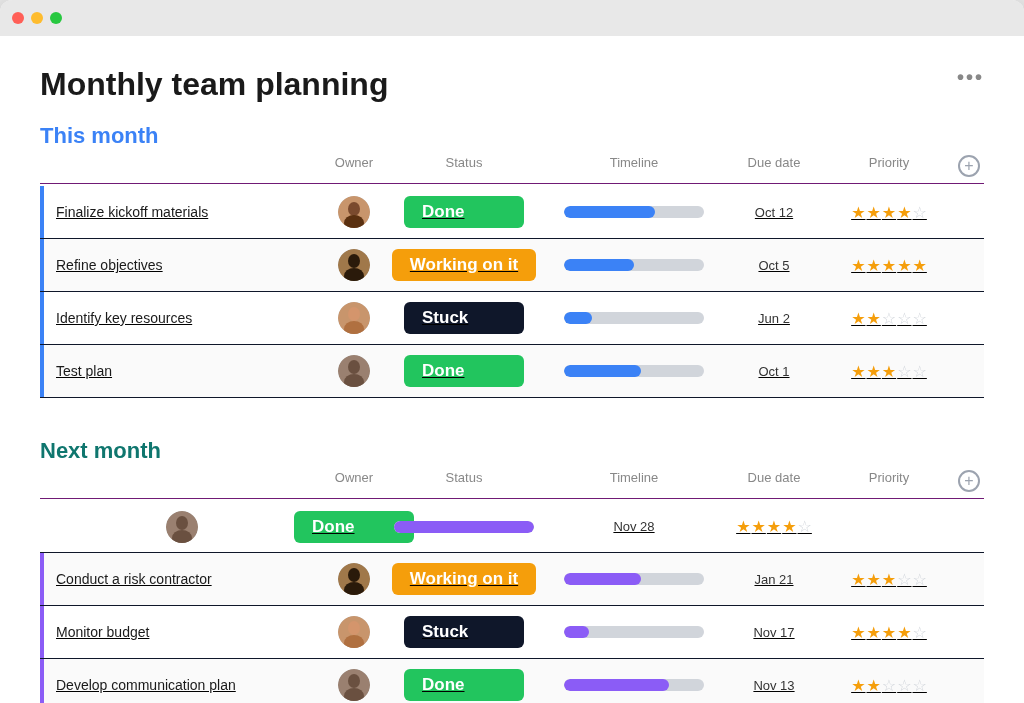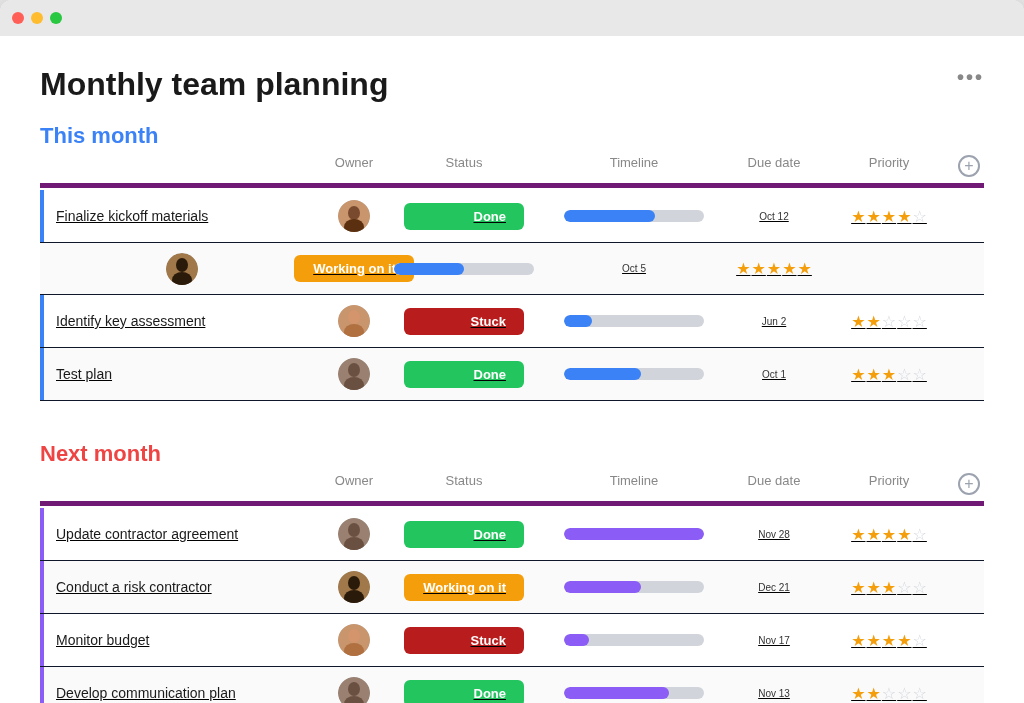--- a/index.html
+++ b/index.html
@@ -52,29 +52,29 @@
       color: #888;
       letter-spacing: 2px;
       cursor: pointer;
     }
     .section { margin-bottom: 40px; }
     .section-title {
       font-size: 22px;
       font-weight: 700;
     }
     .section-title.blue { color: #3b82f6; }
-    .section-title.purple { color: #ef4444; }
+    .section-title.purple { color: #0f766e; }
     .table-header {
       display: grid;
       grid-template-columns: 1fr 60px 160px 180px 100px 130px 30px;
       padding: 6px 0 6px 16px;
       color: #888;
       font-size: 13px;
       font-weight: 500;
-      border-bottom: 5px solid #701a75;
+      border-bottom: 1px solid #701a75;
       margin-bottom: 2px;
     }
     .table-header .col { text-align: center; }
     .table-header .col-task { text-align: left; }
     .table-row {
       display: grid;
       grid-template-columns: 1fr 60px 160px 180px 100px 130px 30px;
       align-items: center;
       padding: 0 0 0 0;
       border-bottom: 1px solid #0f172a;
@@ -116,29 +116,29 @@
       justify-content: center;
       font-size: 14px;
     }
     .status-cell {
       display: flex;
       justify-content: center;
     }
     .status-badge {
       padding: 6px 18px;
       border-radius: 6px;
-      font-size: 13px;
+      font-size: 17px;
       font-weight: 600;
       color: #fff;
       min-width: 120px;
-      text-align: right;
+      text-align: left;
     }
     .status-done { background: #22c55e; }
     .status-working { background: #f59e0b; }
-    .status-stuck { background: #b91c1c; }
+    .status-stuck { background: #0f172a; }
     .timeline-cell {
       display: flex;
       align-items: center;
       justify-content: center;
       padding: 0 10px;
     }
     .timeline-bar-bg {
       width: 140px;
       height: 12px;
       background: #d1d5db;
@@ -146,21 +146,21 @@
       overflow: hidden;
     }
     .timeline-fill {
       height: 100%;
       border-radius: 6px;
     }
     .timeline-fill.blue { background: #3b82f6; }
     .timeline-fill.purple { background: #8b5cf6; }
     .due-date-cell {
       text-align: center;
-      font-size: 10px;
+      font-size: 13px;
       color: #333;
     }
     .priority-cell {
       display: flex;
       align-items: center;
       justify-content: center;
       gap: 1px;
     }
     .star {
       font-size: 16px;
@@ -247,20 +247,24 @@
       <div class="priority-cell">
               <span class="star star-filled">★</span>
               <span class="star star-filled">★</span>
               <span class="star star-filled">★</span>
               <span class="star star-filled">★</span>
               <span class="star star-empty">☆</span>
             </div>
       <div></div>
     </div>
           <div class="table-row">
+      <div class="task-cell">
+        <div class="accent-bar blue"></div>
+        <span class="task-name">Refine objectives</span>
+      </div>
       <div class="owner-cell">
         <div class="avatar">
                 <svg viewBox="0 0 32 32" width="32" height="32">
                   <circle cx="16" cy="16" r="16" fill="#a0784a"></circle>
                   <ellipse cx="16" cy="12" rx="6" ry="7" fill="#2a1a0a"></ellipse>
                   <ellipse cx="16" cy="27" rx="10" ry="8" fill="#2a1a0a"></ellipse>
                 </svg>
               </div>
       </div>
       <div class="status-cell">
@@ -277,21 +281,21 @@
               <span class="star star-filled">★</span>
               <span class="star star-filled">★</span>
               <span class="star star-filled">★</span>
               <span class="star star-filled">★</span>
             </div>
       <div></div>
     </div>
           <div class="table-row">
       <div class="task-cell">
         <div class="accent-bar blue"></div>
-        <span class="task-name">Identify key assessment</span>
+        <span class="task-name">Identify key resources</span>
       </div>
       <div class="owner-cell">
         <div class="avatar">
                 <svg viewBox="0 0 32 32" width="32" height="32">
                   <circle cx="16" cy="16" r="16" fill="#c8956c"></circle>
                   <ellipse cx="16" cy="12" rx="6" ry="7" fill="#d4956c"></ellipse>
                   <ellipse cx="16" cy="27" rx="10" ry="8" fill="#b07040"></ellipse>
                 </svg>
               </div>
       </div>
@@ -358,24 +362,20 @@
         <div class="col">Status</div>
         <div class="col">Timeline</div>
         <div class="col">Due date</div>
         <div class="col">Priority</div>
         <div class="col add-col">
           <div class="add-btn">+</div>
         </div>
       </div>
       <div id="next-month-rows">
           <div class="table-row">
-      <div class="task-cell">
-        <div class="accent-bar purple"></div>
-        <span class="task-name">Update contractor agreement</span>
-      </div>
       <div class="owner-cell">
         <div class="avatar">
                 <svg viewBox="0 0 32 32" width="32" height="32">
                   <circle cx="16" cy="16" r="16" fill="#9a8070"></circle>
                   <ellipse cx="16" cy="12" rx="6" ry="7" fill="#6a5040"></ellipse>
                   <ellipse cx="16" cy="27" rx="10" ry="8" fill="#6a5040"></ellipse>
                 </svg>
               </div>
       </div>
       <div class="status-cell">
@@ -411,21 +411,21 @@
               </div>
       </div>
       <div class="status-cell">
         <span class="status-badge status-working">Working on it</span>
       </div>
       <div class="timeline-cell">
         <div class="timeline-bar-bg">
           <div class="timeline-fill purple" style="width:55%"></div>
         </div>
       </div>
-      <div class="due-date-cell">Dec 21</div>
+      <div class="due-date-cell">Jan 21</div>
       <div class="priority-cell">
               <span class="star star-filled">★</span>
               <span class="star star-filled">★</span>
               <span class="star star-filled">★</span>
               <span class="star star-empty">☆</span>
               <span class="star star-empty">☆</span>
             </div>
       <div></div>
     </div>
           <div class="table-row">

